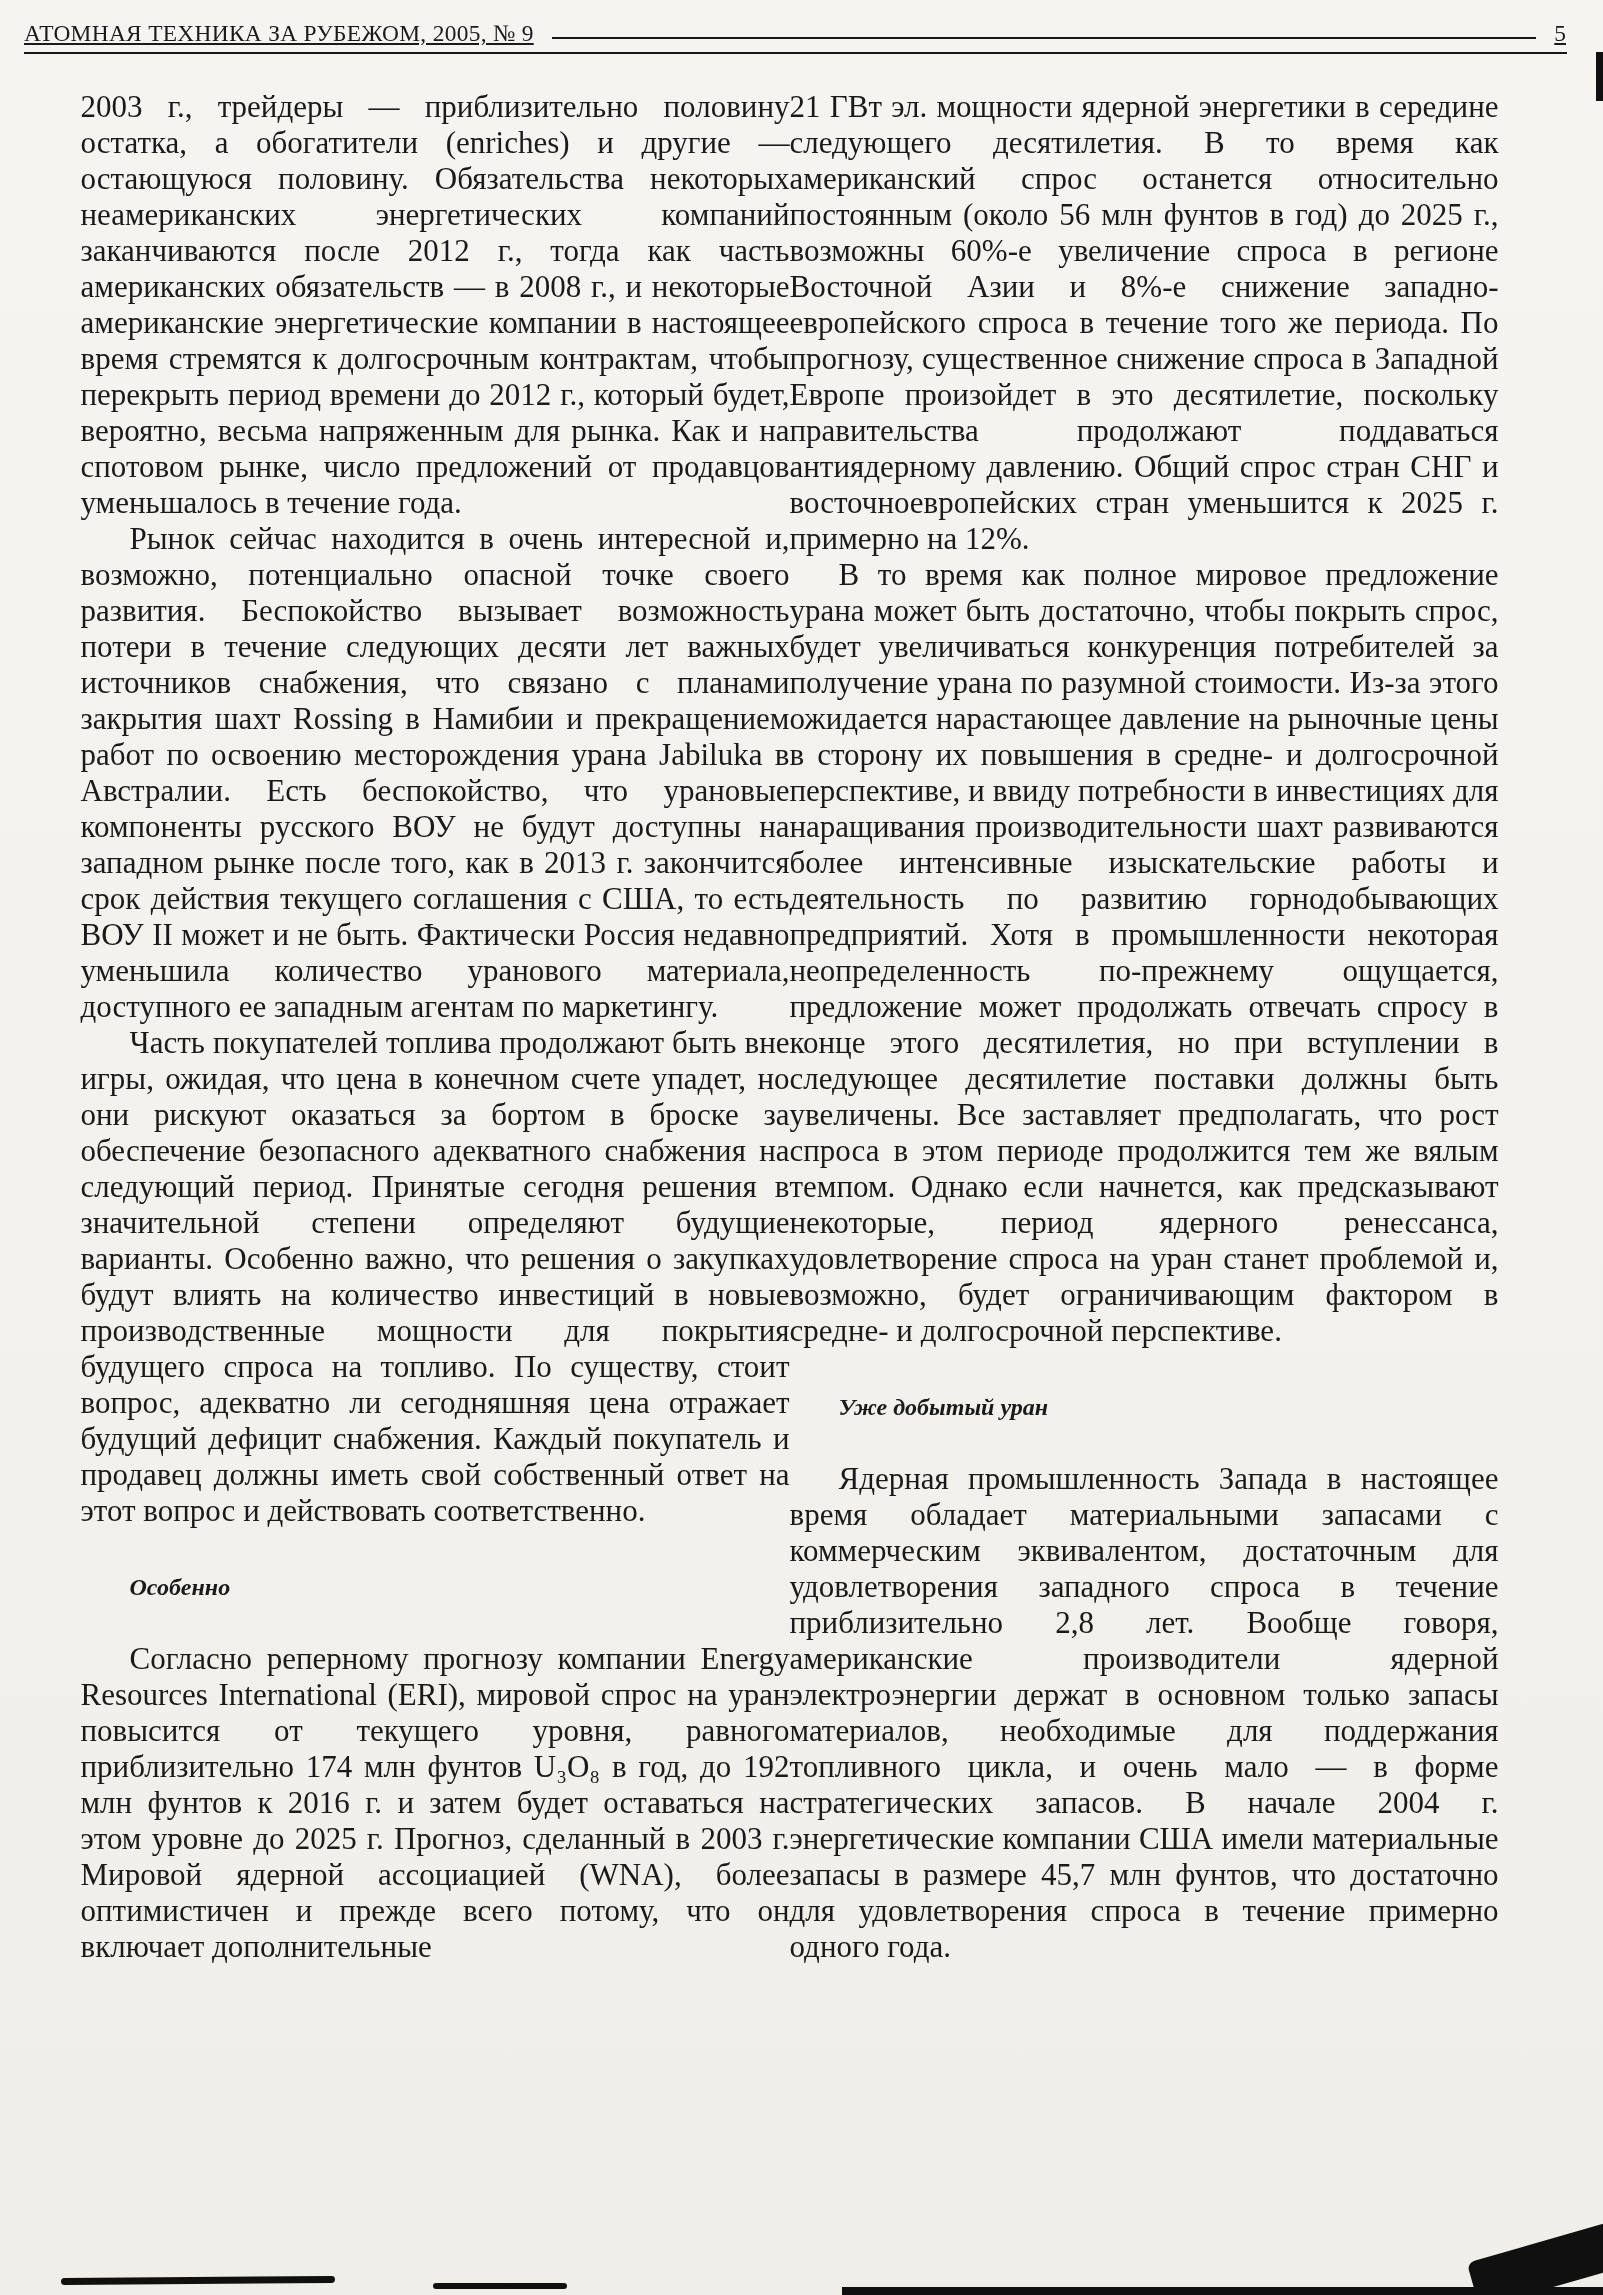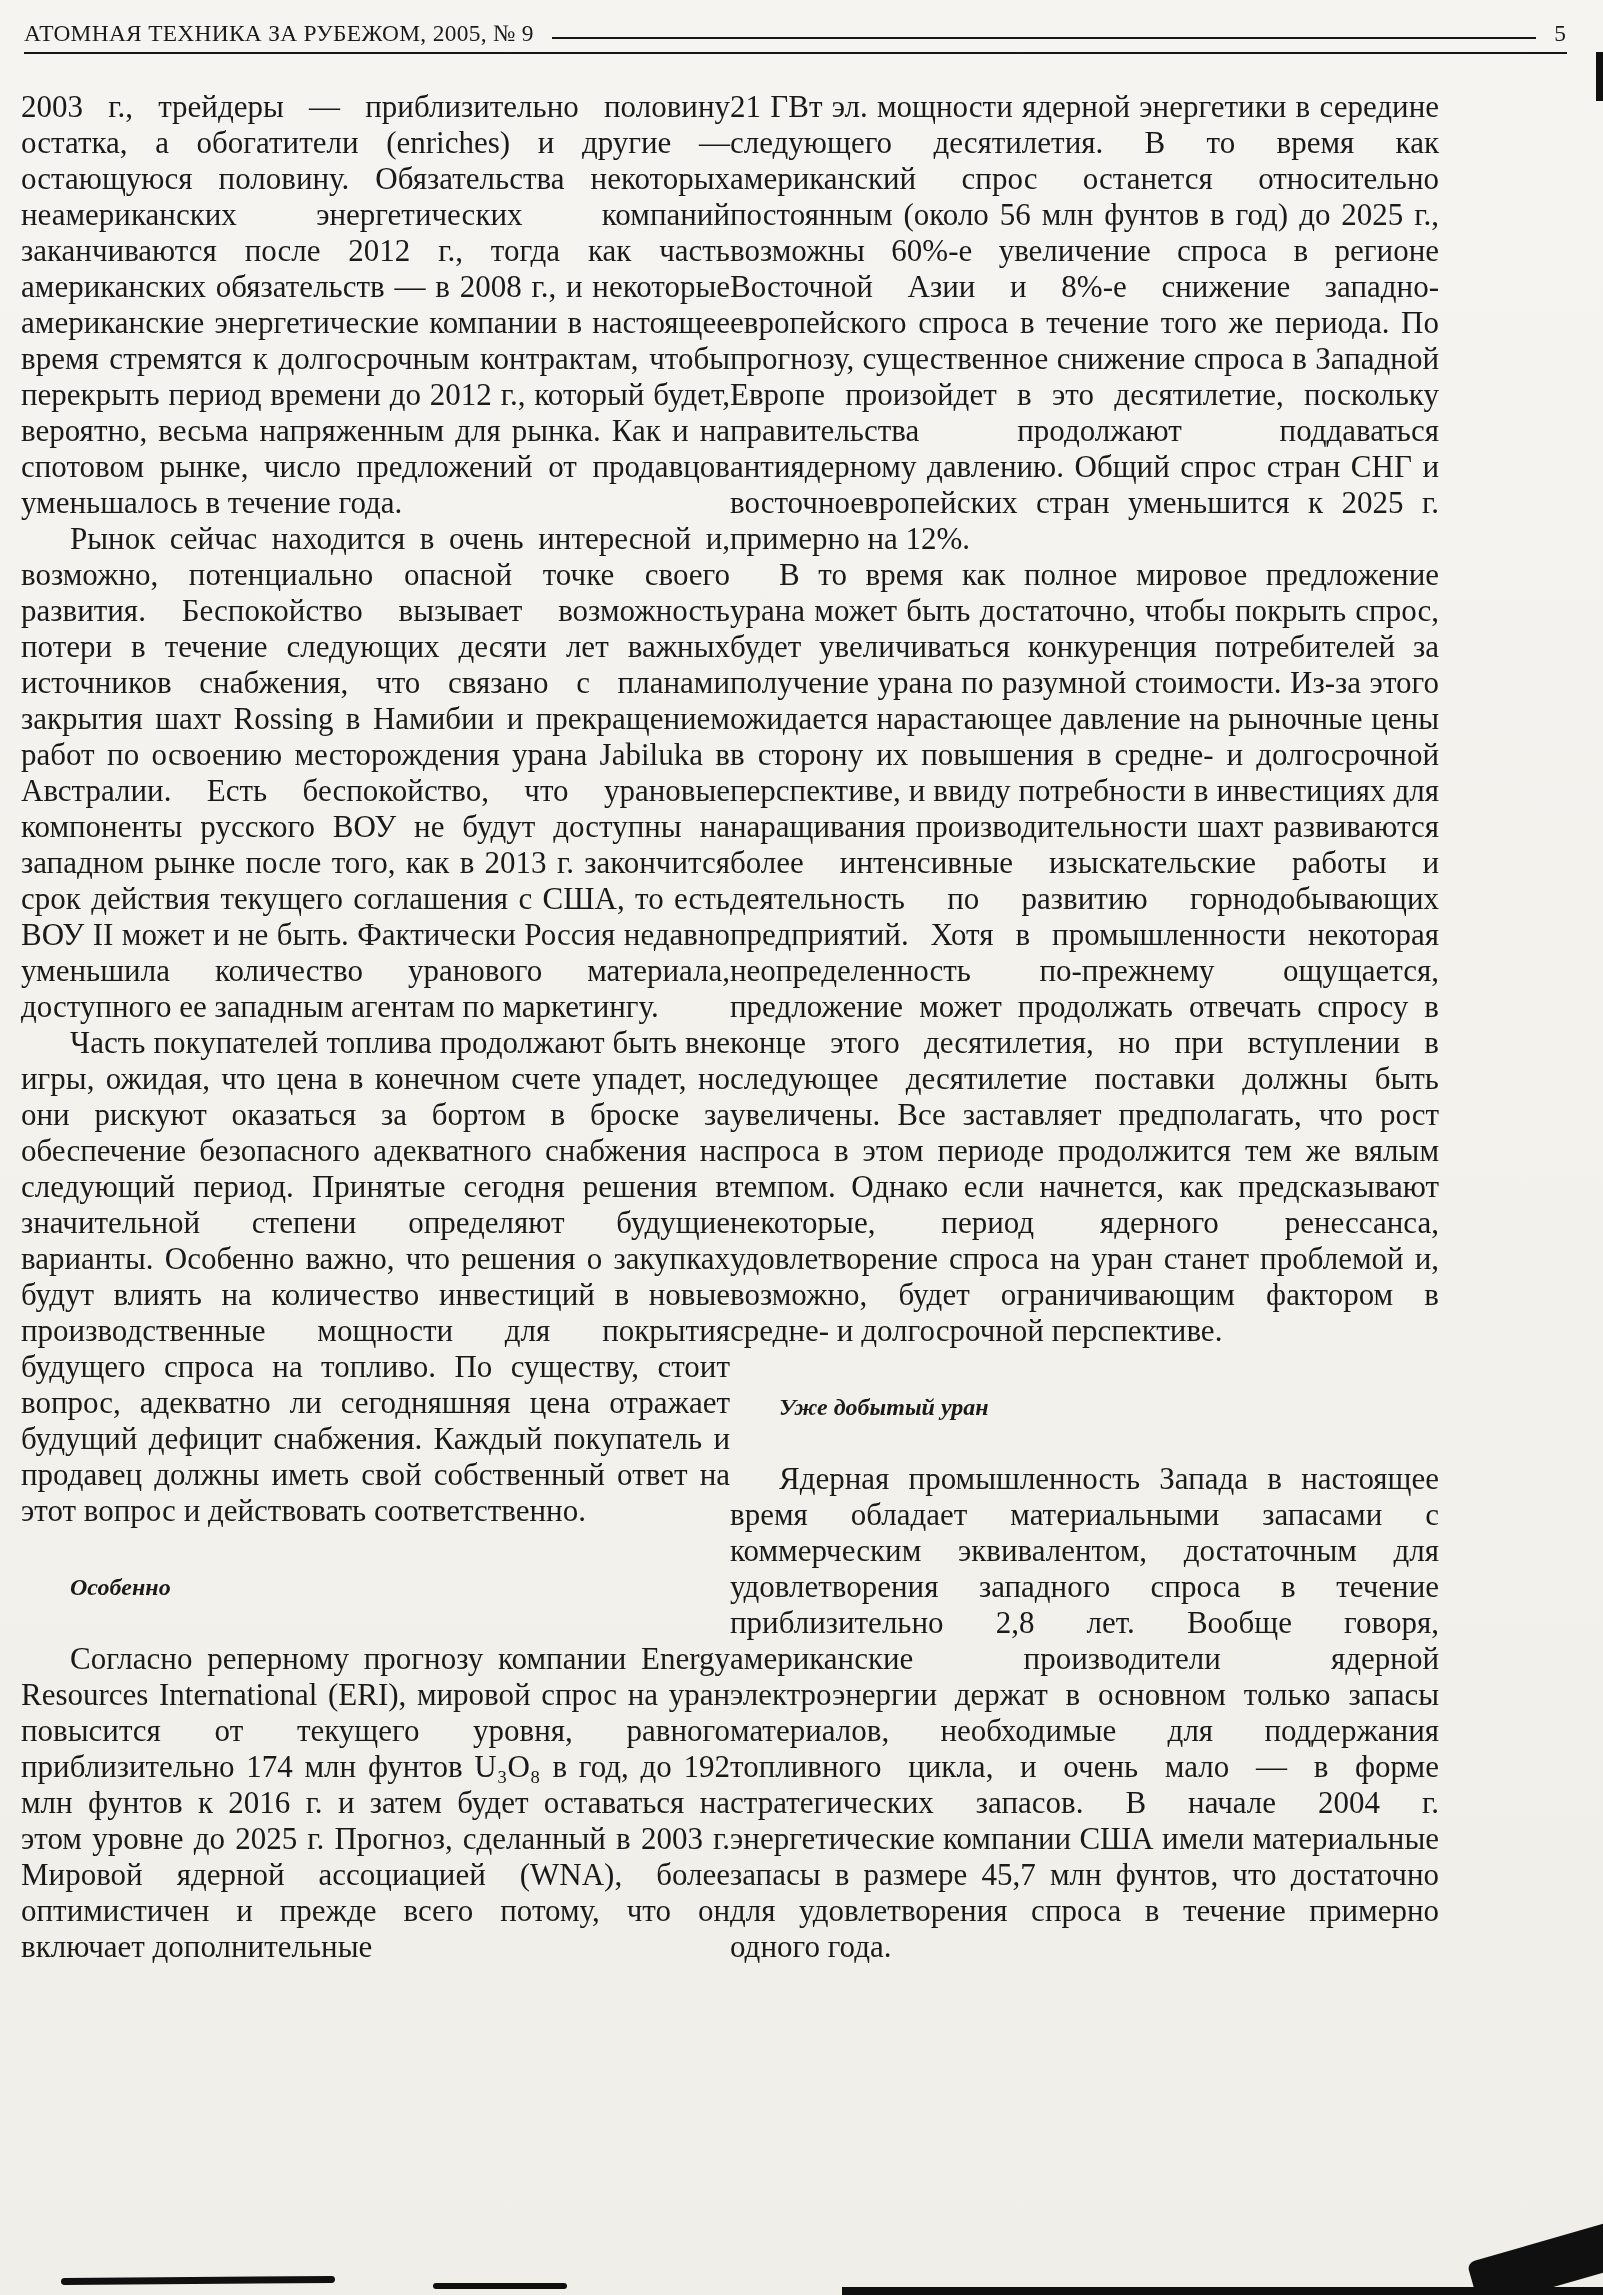--- a/index.html
+++ b/index.html
@@ -14,20 +14,21 @@
     background: linear-gradient(180deg, #f5f4f0 0%, #f2f1ec 60%, #efeee9 100%);
     color: #1a1a1a;
     font-family: "Liberation Serif", "DejaVu Serif", serif;
   }
 
   
   .header {
     display: flex;
     align-items: flex-end;
     padding: 20px 37px 0 24px;
+    text-decoration: underline;
   }
   .journal-title {
     font-size: 23.4px;
     letter-spacing: 0.3px;
     white-space: nowrap;
   }
   .header-rule {
     flex: 1;
     height: 0;
     border-bottom: 2px solid #161616;
@@ -37,21 +38,21 @@
     font-size: 23.4px;
   }
   .header-underline {
     margin: 5.3px 36px 0 24px;
     border-top: 2.7px solid #161616;
   }
 
   
   .columns {
     display: flex;
-    justify-content: flex-start;
+    justify-content: center;
     padding: 35px 45px 0 21px;
   }
   .col {
     width: 709px;
     font-size: 31px;
     line-height: 36px;
     text-align: justify;
   }
   .para {
     margin: 0;

